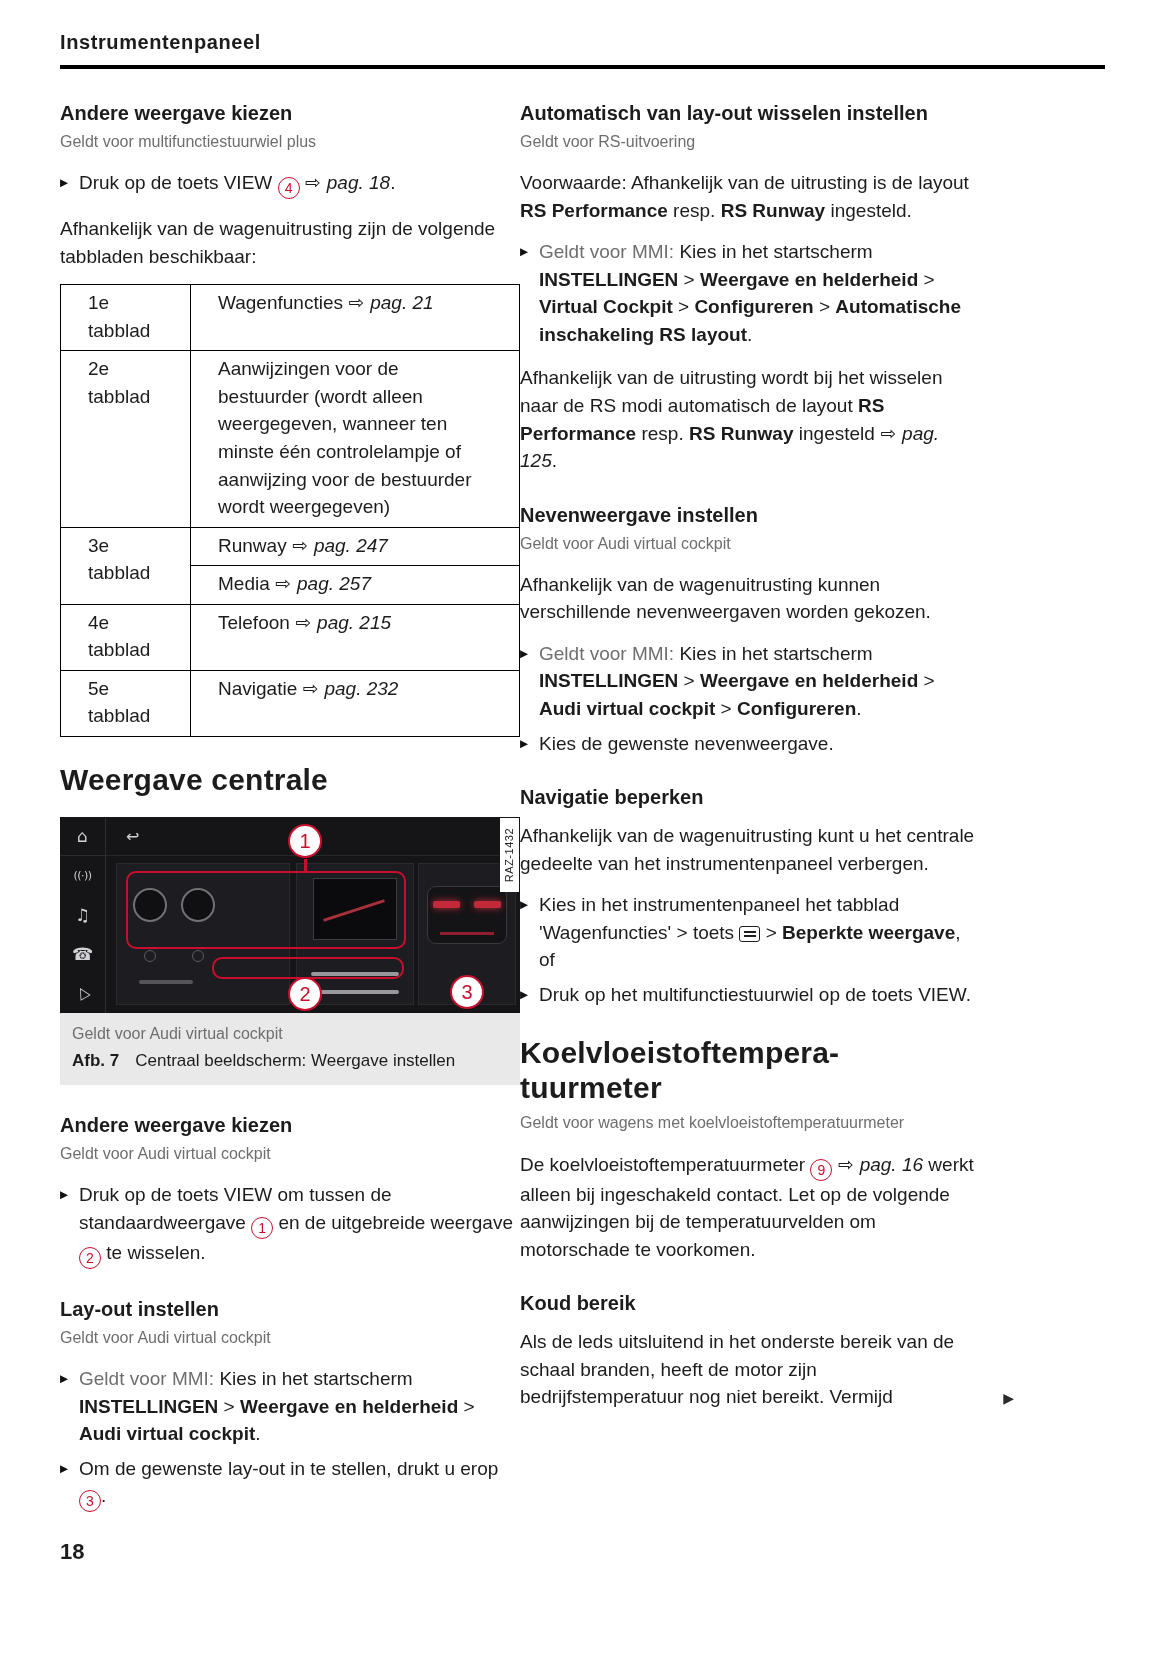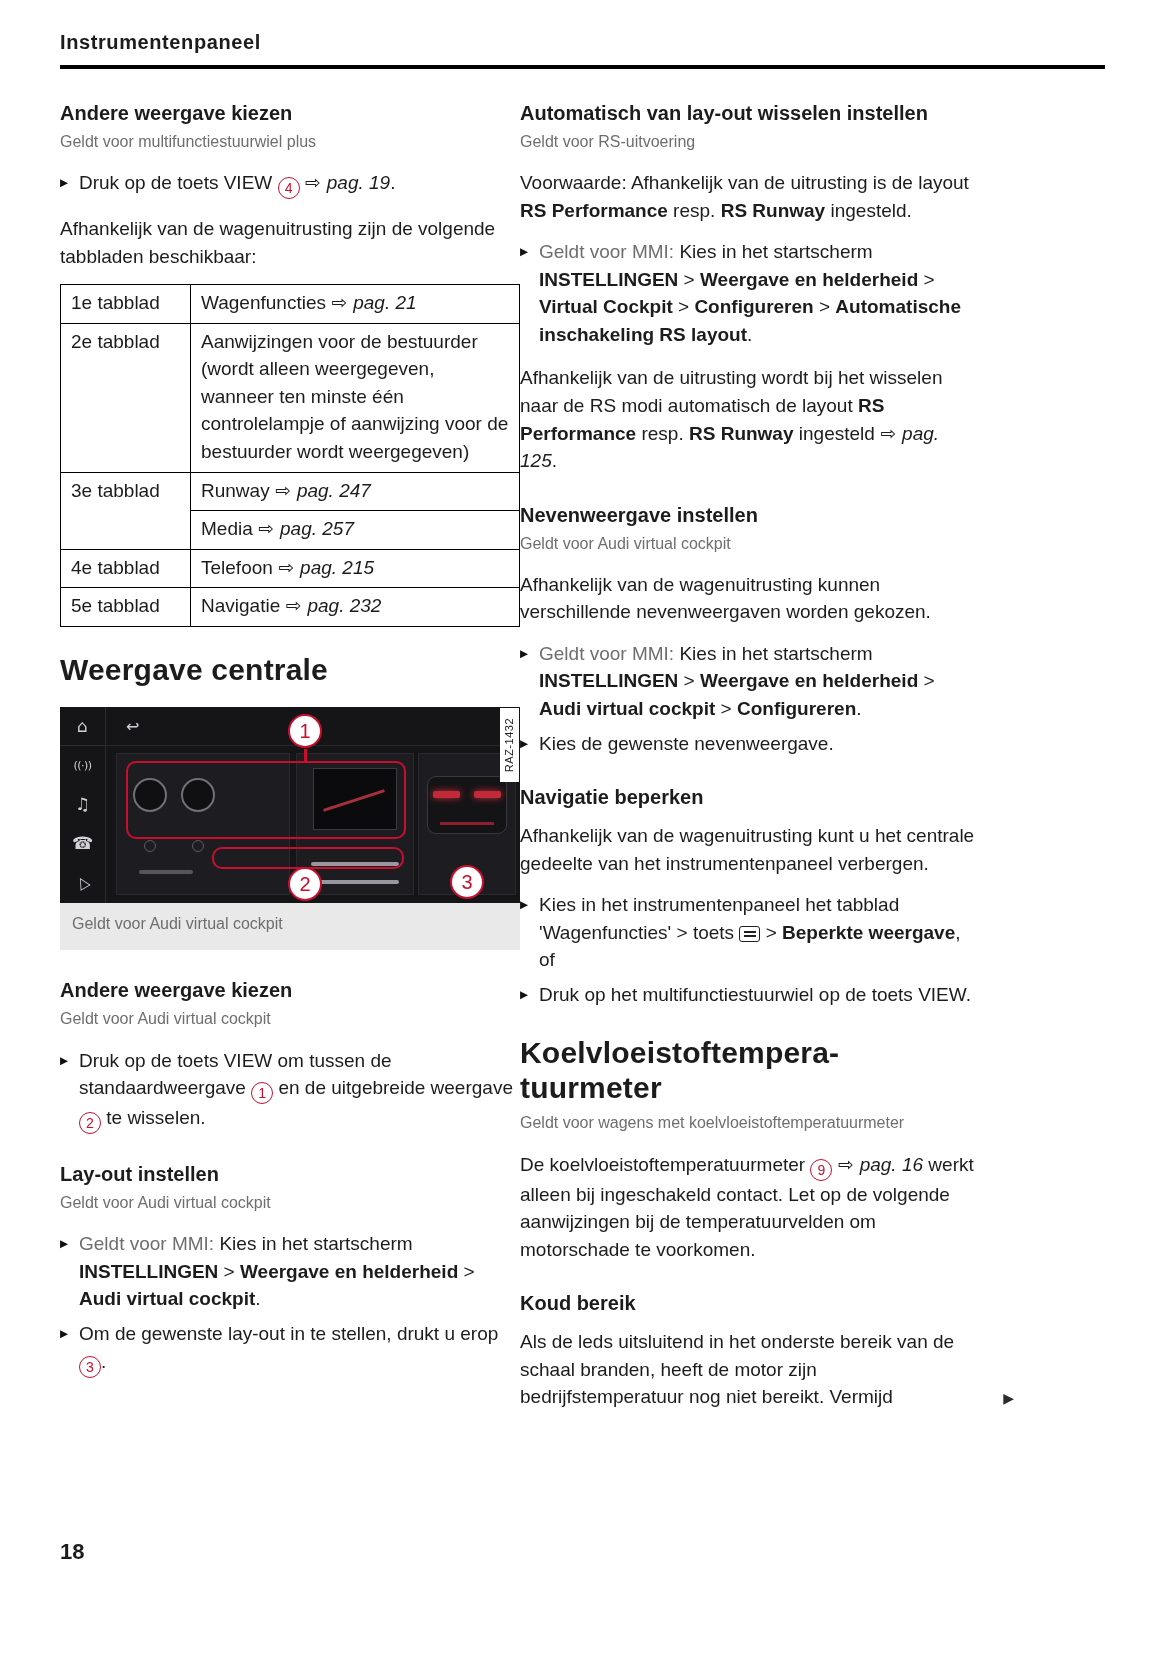--- a/index.html
+++ b/index.html
@@ -30,21 +30,21 @@
         color:var(--red);background:#fff;align-items:center;justify-content:center;font-size:14px;
         font-weight:400;font-style:normal;vertical-align:-4px;line-height:1}
   .menu-icon{display:inline-block;width:21px;height:16px;border:1.4px solid #1f1f1f;border-radius:3px;
         padding:3px 3.5px;background:repeating-linear-gradient(to bottom,#1f1f1f 0 1.6px,transparent 1.6px 4.2px);
         background-clip:content-box;vertical-align:-3px}
   .bigh{font-size:30px;font-weight:700;line-height:1.15;letter-spacing:.2px;margin:28px 0 20px;white-space:pre-line}
   .bigh.with-sub{margin-bottom:6px}
   .bigh.first-big{margin-top:2px}
   
   .tabs-table{border-collapse:collapse;width:100%;margin:4px 0 26px;border:1.6px solid #000}
-  .tabs-table td{border:1.3px solid #000;padding:4px 10px 6px;vertical-align:top}
+  .tabs-table td{border:1.3px solid #000;padding:4px 27px 6px;vertical-align:top}
   td.lab{width:130px}
   
   .figure{width:460px;margin:0 0 26px}
   .screen{position:relative;height:196px;background:#151518;overflow:hidden}
   .rail{position:absolute;left:0;top:0;bottom:0;width:46px;border-right:1px solid #2c2c2f;display:flex;flex-direction:column}
   .rail-cell{height:39px;display:flex;align-items:center;justify-content:center;color:#d2d2d6;font-size:17px;
         font-family:"DejaVu Sans",sans-serif}
   .rail-cell.home{border-bottom:1px solid #2c2c2f}
   .rail-cell.sig{font-size:11px;letter-spacing:-.5px}
   .rail-cell.nav{transform:rotate(-30deg);font-size:15px}
@@ -99,21 +99,21 @@
   <div class="columns">
 
     <section class="col">
 
       <h3 class="sec first">Andere weergave kiezen</h3>
       <div class="sub">Geldt voor multifunctiestuurwiel plus</div>
 
       <div class="bullets">
         <div class="bullet">
           <span class="tri">▶</span>
-          <div class="bt"><span>Druk op de toets VIEW </span><span class="circ">4</span><span> </span><span class="run-ar">⇨&nbsp;</span><span class="run-pag">pag. 19</span><span>.</span></div>
+          <div class="bt"><span>Druk op de toets VIEW </span><span class="circ">4</span><span> </span><span class="run-ar">⇨&nbsp;</span><span class="run-pag">pag. 18</span><span>.</span></div>
         </div>
       </div>
 
       <p class="para">Afhankelijk van de wagenuitrusting zijn de volgende tabbladen beschikbaar:</p>
 
       <table class="tabs-table">
         <tbody>
           <tr>
             <td class="lab">1e tabblad</td>
             <td><span>Wagenfuncties </span><span class="run-ar">⇨&nbsp;</span><span class="run-pag">pag. 21</span></td>
@@ -180,20 +180,23 @@
           <div class="callout-box bracket2"></div>
           <div class="fig-circ fc1">1</div>
           <div class="fig-circ fc2">2</div>
           <div class="fig-circ fc3">3</div>
           <div class="raz">
               <span>RAZ-1432</span>
             </div>
         </div>
         <figcaption class="fig-caption">
           <div class="cap-sub">Geldt voor Audi virtual cockpit</div>
+          <div class="cap-line">
+            <span class="cap-label">Afb. 7</span><span>Centraal beeldscherm: Weergave instellen</span>
+          </div>
         </figcaption>
       </figure>
 
       <h3 class="sec">Andere weergave kiezen</h3>
       <div class="sub">Geldt voor Audi virtual cockpit</div>
       <div class="bullets">
         <div class="bullet">
           <span class="tri">▶</span>
           <div class="bt"><span>Druk op de toets VIEW om tussen de standaardweergave </span><span class="circ">1</span><span> en de uitgebreide weergave </span><span class="circ">2</span><span> te wisselen.</span></div>
         </div>

